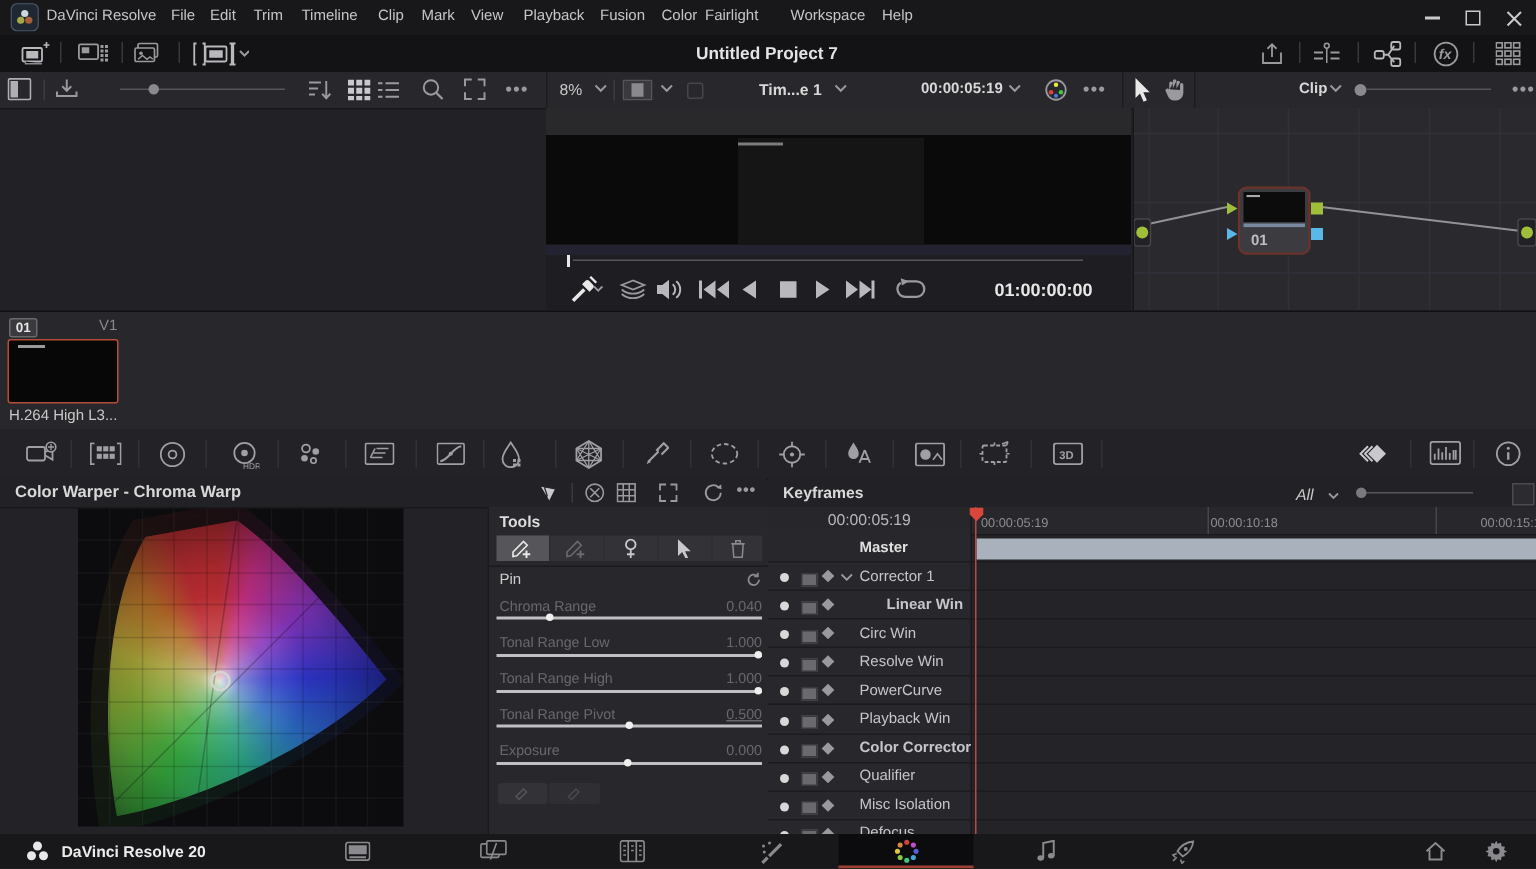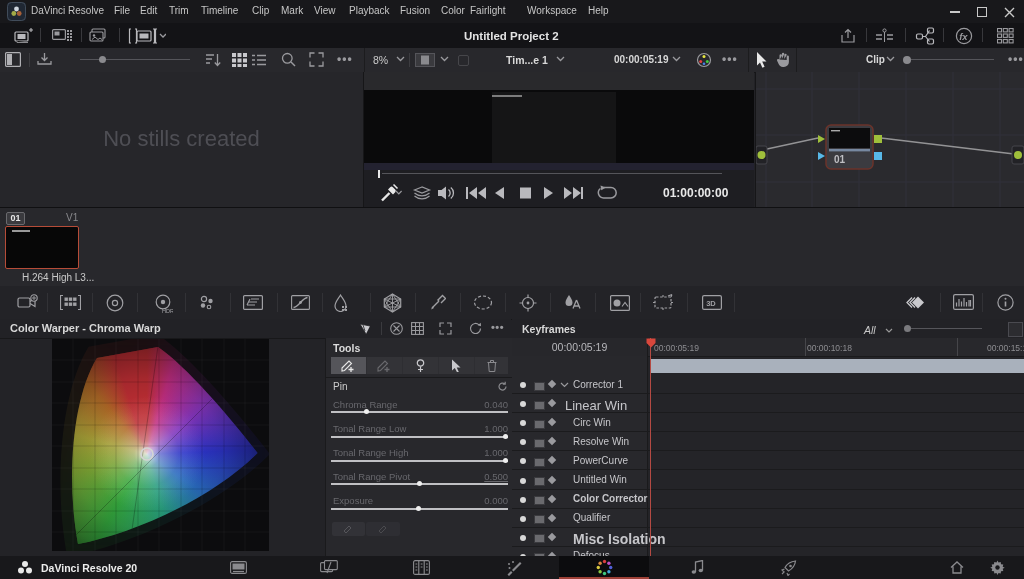--- a/index.html
+++ b/index.html
@@ -38,21 +38,21 @@
   <div class="abs" style="left:588px;top:5px;">Help</div>
 
   <div class="abs" style="left:950px;top:11px;width:10px;height:1.5px;background:#c9c9c9;"></div>
   <div class="abs" style="left:977px;top:7px;width:8px;height:8px;border:1.4px solid #c9c9c9;"></div>
   <svg class="ic" style="left:1004px;top:7px;" width="11" height="11" viewBox="0 0 11 11">
         <path d="M1 1 L10 10 M10 1 L1 10" stroke="#c9c9c9" stroke-width="1.4"></path>
       </svg>
 </div>
 
 <div class="abs" id="toolbar2" style="left:0;top:23px;width:1024px;height:25px;background:#131316;">
-  <div class="abs" style="left:464px;top:7px;color:#e3e3e3;font-size:11.5px;font-weight:bold;">Untitled Project 2</div>
+  <div class="abs" style="left:464px;top:7px;color:#e3e3e3;font-size:11.5px;font-weight:bold;">Untitled Project 7</div>
 
   <svg class="ic" style="left:14px;top:5px;" width="20" height="16" viewBox="0 0 20 16">
     <rect x="1" y="4" width="13" height="9" rx="1" fill="none" stroke="#b9b9bd" stroke-width="1.2"></rect>
     <rect x="3.5" y="6" width="8" height="5" fill="#b9b9bd"></rect>
     <path d="M15 2 h4 M17 0 v4" stroke="#b9b9bd" stroke-width="1.1"></path>
     <path d="M3 13 v1.5 h11" stroke="#8a8a8e" stroke-width="1"></path>
   </svg>
   <div class="sep" style="left:40px;top:5px;height:14px;background:#38383c;"></div>
   <svg class="ic" style="left:52px;top:5px;" width="20" height="16" viewBox="0 0 20 16">
     <rect x="0.6" y="1.6" width="12.8" height="9.8" rx="1" fill="none" stroke="#9a9a9e" stroke-width="1.2"></rect>
@@ -211,23 +211,20 @@
   <div class="sep" style="left:796px;top:0;height:24px;background:#1c1c1e;"></div>
   <div class="abs" style="left:866px;top:6px;font-size:10px;color:#d8d8d8;font-weight:bold;">Clip</div>
   <svg class="ic" style="left:886px;top:8px;" width="9" height="6" viewBox="0 0 9 6">
         <path d="M1 1 l3.5 3.5 L8 1" fill="none" stroke="#9a9a9e" stroke-width="1.3"></path>
       </svg>
   <div class="abs" style="left:903px;top:8px;width:8px;height:8px;border-radius:50%;background:#8a8a8e;"></div>
   <div class="abs" style="left:911px;top:11px;width:83px;height:1px;background:#55555a;"></div>
   <div class="abs" style="left:1008px;top:4px;color:#9a9a9e;font-size:12px;letter-spacing:1px;font-weight:bold;">•••</div>
 </div>
 
-<div class="abs" id="gallery" style="left:0;top:72px;width:363px;height:135px;background:#26262a;border-right:1px solid #161618;">
-  <div class="abs" style="left:0;top:54px;width:363px;text-align:center;color:#4e4e54;font-size:22px;">No stills created</div>
-</div>
 
 <div class="abs" id="viewer" style="left:364px;top:72px;width:390px;height:135px;background:#29292c;">
   <div class="abs" style="left:0;top:91px;width:390px;height:44px;background:#1e1e22;"></div>
   <div class="abs" style="left:0;top:91px;width:390px;height:7px;background:#232230;"></div>
   <div class="abs" style="left:0;top:18px;width:390px;height:73px;background:#0a0a0b;"></div>
   <div class="abs" style="left:128px;top:20px;width:124px;height:71px;background:#151516;"></div>
   <div class="abs" style="left:128px;top:23px;width:30px;height:2px;background:#b4b4b4;opacity:0.65;"></div>
 
   <div class="abs" style="left:14px;top:98px;width:2px;height:8px;background:#e8e8e8;"></div>
   <div class="abs" style="left:18px;top:101px;width:340px;height:1px;background:#55555a;"></div>
@@ -287,21 +284,21 @@
     <rect x="118" y="63" width="8" height="8" fill="#9fbf3b"></rect>
     <rect x="118" y="80" width="8" height="8" fill="#58b8e8"></rect>
   </svg>
 </div>
 
 <div class="abs" id="clips" style="left:0;top:207px;width:1024px;height:79px;background:#28282c;border-top:1px solid #101012;">
   <div class="abs" style="left:6px;top:4px;width:17px;height:11px;border:1px solid #6a6a6e;border-radius:2px;background:#3a3a3e;color:#e8e8e8;font-size:9px;font-weight:bold;text-align:center;line-height:11px;">01</div>
   <div class="abs" style="left:66px;top:4px;color:#88888c;font-size:10px;">V1</div>
   <div class="abs" style="left:5px;top:18px;width:72px;height:41px;background:#070707;border:1.5px solid #b64c38;border-radius:2px;"></div>
   <div class="abs" style="left:12px;top:22px;width:18px;height:1.5px;background:#999;"></div>
-  <div class="abs" style="left:6px;top:64px;color:#c9c9c9;font-size:10px;margin-left:16px;">H.264 High L3...</div>
+  <div class="abs" style="left:6px;top:64px;color:#c9c9c9;font-size:10px;">H.264 High L3...</div>
 </div>
 
 <div class="abs" id="palettebar" style="left:0;top:286px;width:1024px;height:33px;background:#232327;border-bottom:1px solid #161618;">
   <svg class="ic" style="left:16px;top:8px;" width="24" height="17" viewBox="0 0 24 17">
     <rect x="2" y="4" width="12" height="9" rx="1.5" fill="none" stroke="#a0a0a4" stroke-width="1.2"></rect>
     <path d="M14 7.5 l5-3 v8 l-5 -3" fill="none" stroke="#a0a0a4" stroke-width="1.2"></path>
     <circle cx="18" cy="4" r="3.2" fill="#232327" stroke="#a0a0a4" stroke-width="1.1"></circle>
     <path d="M18 2 v4 M16 4 h4" stroke="#a0a0a4" stroke-width="0.9"></path>
   </svg>
   <div class="sep" style="left:47px;top:7px;height:19px;background:#323236;"></div>
@@ -606,36 +603,39 @@
       <div class="abs" style="left:295px;top:5px;color:#8d8d91;font-size:8.5px;">00:00:10:18</div>
       <div class="abs" style="left:447px;top:5px;color:#8d8d91;font-size:8.5px;margin-left:28px;">00:00:15:17</div>
       <div class="abs" style="left:293px;top:0;width:1px;height:18px;background:#46464a;"></div>
       <div class="abs" style="left:445px;top:0;width:1px;height:18px;background:#46464a;"></div>
     </div>
 
     <div class="abs" style="left:0;top:18px;width:135px;height:200px;background:#28282c;"></div>
     <div class="abs" style="left:135px;top:0;width:1px;height:218px;background:#1a1a1c;"></div>
 
     <div class="abs" style="left:139px;top:21px;width:373px;height:14px;background:#a9b1bc;"></div>
+    <div class="abs" style="left:0;top:18px;width:512px;height:19px;box-sizing:border-box;border-bottom:1px solid #1b1b1d;">
+      <div class="abs" style="left:61px;top:4px;color:#e0e0e0;font-size:10px;font-weight:bold;">Master</div>
+    </div>
     <div id="kfrows" style="position:absolute;left:0;top:37px;width:512px;">
       <div class="abs" style="left:0;top:0.0px;width:512px;height:19.1px;box-sizing:border-box;border-bottom:1px solid #1b1b1d;">
         <div class="abs" style="left:8px;top:7px;width:6px;height:6px;border-radius:50%;background:#d8d8d8;"></div>
         <div class="abs" style="left:22px;top:6.5px;width:9px;height:7px;background:#6a6a6e;border:1px solid #3a3a3e;"></div>
         <div class="abs" style="left:37px;top:6px;width:6px;height:6px;background:#9a9a9e;transform:rotate(45deg);"></div>
         <svg class="ic" style="left:48px;top:7px;" width="9" height="6" viewBox="0 0 9 6">
               <path d="M1 1 l3.5 3.5 L8 1" fill="none" stroke="#9a9a9e" stroke-width="1.2"></path>
             </svg>
         <div class="abs" style="left:61px;top:3.5px;color:#c6c6ca;font-size:10px;">Corrector 1</div>
       </div>
       <div class="abs" style="left:0;top:19.1px;width:512px;height:19.1px;box-sizing:border-box;border-bottom:1px solid #1b1b1d;">
         <div class="abs" style="left:8px;top:7px;width:6px;height:6px;border-radius:50%;background:#d8d8d8;"></div>
         <div class="abs" style="left:22px;top:6.5px;width:9px;height:7px;background:#6a6a6e;border:1px solid #3a3a3e;"></div>
         <div class="abs" style="left:37px;top:6px;width:6px;height:6px;background:#9a9a9e;transform:rotate(45deg);"></div>
 
-        <div class="abs" style="left:53px;top:3.5px;color:#c6c6ca;font-size:13px;">Linear Win</div>
+        <div class="abs" style="left:79px;top:3.5px;color:#c6c6ca;font-size:10px;font-weight:bold;">Linear Win</div>
       </div>
       <div class="abs" style="left:0;top:38.2px;width:512px;height:19.1px;box-sizing:border-box;border-bottom:1px solid #1b1b1d;">
         <div class="abs" style="left:8px;top:7px;width:6px;height:6px;border-radius:50%;background:#d8d8d8;"></div>
         <div class="abs" style="left:22px;top:6.5px;width:9px;height:7px;background:#6a6a6e;border:1px solid #3a3a3e;"></div>
         <div class="abs" style="left:37px;top:6px;width:6px;height:6px;background:#9a9a9e;transform:rotate(45deg);"></div>
 
         <div class="abs" style="left:61px;top:3.5px;color:#c6c6ca;font-size:10px;">Circ Win</div>
       </div>
       <div class="abs" style="left:0;top:57.3px;width:512px;height:19.1px;box-sizing:border-box;border-bottom:1px solid #1b1b1d;">
         <div class="abs" style="left:8px;top:7px;width:6px;height:6px;border-radius:50%;background:#d8d8d8;"></div>
@@ -649,42 +649,42 @@
         <div class="abs" style="left:22px;top:6.5px;width:9px;height:7px;background:#6a6a6e;border:1px solid #3a3a3e;"></div>
         <div class="abs" style="left:37px;top:6px;width:6px;height:6px;background:#9a9a9e;transform:rotate(45deg);"></div>
 
         <div class="abs" style="left:61px;top:3.5px;color:#c6c6ca;font-size:10px;">PowerCurve</div>
       </div>
       <div class="abs" style="left:0;top:95.5px;width:512px;height:19.1px;box-sizing:border-box;border-bottom:1px solid #1b1b1d;">
         <div class="abs" style="left:8px;top:7px;width:6px;height:6px;border-radius:50%;background:#d8d8d8;"></div>
         <div class="abs" style="left:22px;top:6.5px;width:9px;height:7px;background:#6a6a6e;border:1px solid #3a3a3e;"></div>
         <div class="abs" style="left:37px;top:6px;width:6px;height:6px;background:#9a9a9e;transform:rotate(45deg);"></div>
 
-        <div class="abs" style="left:61px;top:3.5px;color:#c6c6ca;font-size:10px;">Untitled Win</div>
+        <div class="abs" style="left:61px;top:3.5px;color:#c6c6ca;font-size:10px;">Playback Win</div>
       </div>
       <div class="abs" style="left:0;top:114.6px;width:512px;height:19.1px;box-sizing:border-box;border-bottom:1px solid #1b1b1d;font-weight:bold;">
         <div class="abs" style="left:8px;top:7px;width:6px;height:6px;border-radius:50%;background:#d8d8d8;"></div>
         <div class="abs" style="left:22px;top:6.5px;width:9px;height:7px;background:#6a6a6e;border:1px solid #3a3a3e;"></div>
         <div class="abs" style="left:37px;top:6px;width:6px;height:6px;background:#9a9a9e;transform:rotate(45deg);"></div>
 
         <div class="abs" style="left:61px;top:3.5px;color:#c6c6ca;font-size:10px;">Color Corrector</div>
       </div>
       <div class="abs" style="left:0;top:133.7px;width:512px;height:19.1px;box-sizing:border-box;border-bottom:1px solid #1b1b1d;">
         <div class="abs" style="left:8px;top:7px;width:6px;height:6px;border-radius:50%;background:#d8d8d8;"></div>
         <div class="abs" style="left:22px;top:6.5px;width:9px;height:7px;background:#6a6a6e;border:1px solid #3a3a3e;"></div>
         <div class="abs" style="left:37px;top:6px;width:6px;height:6px;background:#9a9a9e;transform:rotate(45deg);"></div>
 
         <div class="abs" style="left:61px;top:3.5px;color:#c6c6ca;font-size:10px;">Qualifier</div>
       </div>
       <div class="abs" style="left:0;top:152.8px;width:512px;height:19.1px;box-sizing:border-box;border-bottom:1px solid #1b1b1d;">
         <div class="abs" style="left:8px;top:7px;width:6px;height:6px;border-radius:50%;background:#d8d8d8;"></div>
         <div class="abs" style="left:22px;top:6.5px;width:9px;height:7px;background:#6a6a6e;border:1px solid #3a3a3e;"></div>
         <div class="abs" style="left:37px;top:6px;width:6px;height:6px;background:#9a9a9e;transform:rotate(45deg);"></div>
 
-        <div class="abs" style="left:61px;top:3.5px;color:#c6c6ca;font-size:14px;font-weight:bold;">Misc Isolation</div>
+        <div class="abs" style="left:61px;top:3.5px;color:#c6c6ca;font-size:10px;">Misc Isolation</div>
       </div>
       <div class="abs" style="left:0;top:171.9px;width:512px;height:19.1px;box-sizing:border-box;border-bottom:1px solid #1b1b1d;">
         <div class="abs" style="left:8px;top:7px;width:6px;height:6px;border-radius:50%;background:#d8d8d8;"></div>
         <div class="abs" style="left:22px;top:6.5px;width:9px;height:7px;background:#6a6a6e;border:1px solid #3a3a3e;"></div>
         <div class="abs" style="left:37px;top:6px;width:6px;height:6px;background:#9a9a9e;transform:rotate(45deg);"></div>
 
         <div class="abs" style="left:61px;top:3.5px;color:#c6c6ca;font-size:10px;">Defocus</div>
       </div>
     </div>
 

